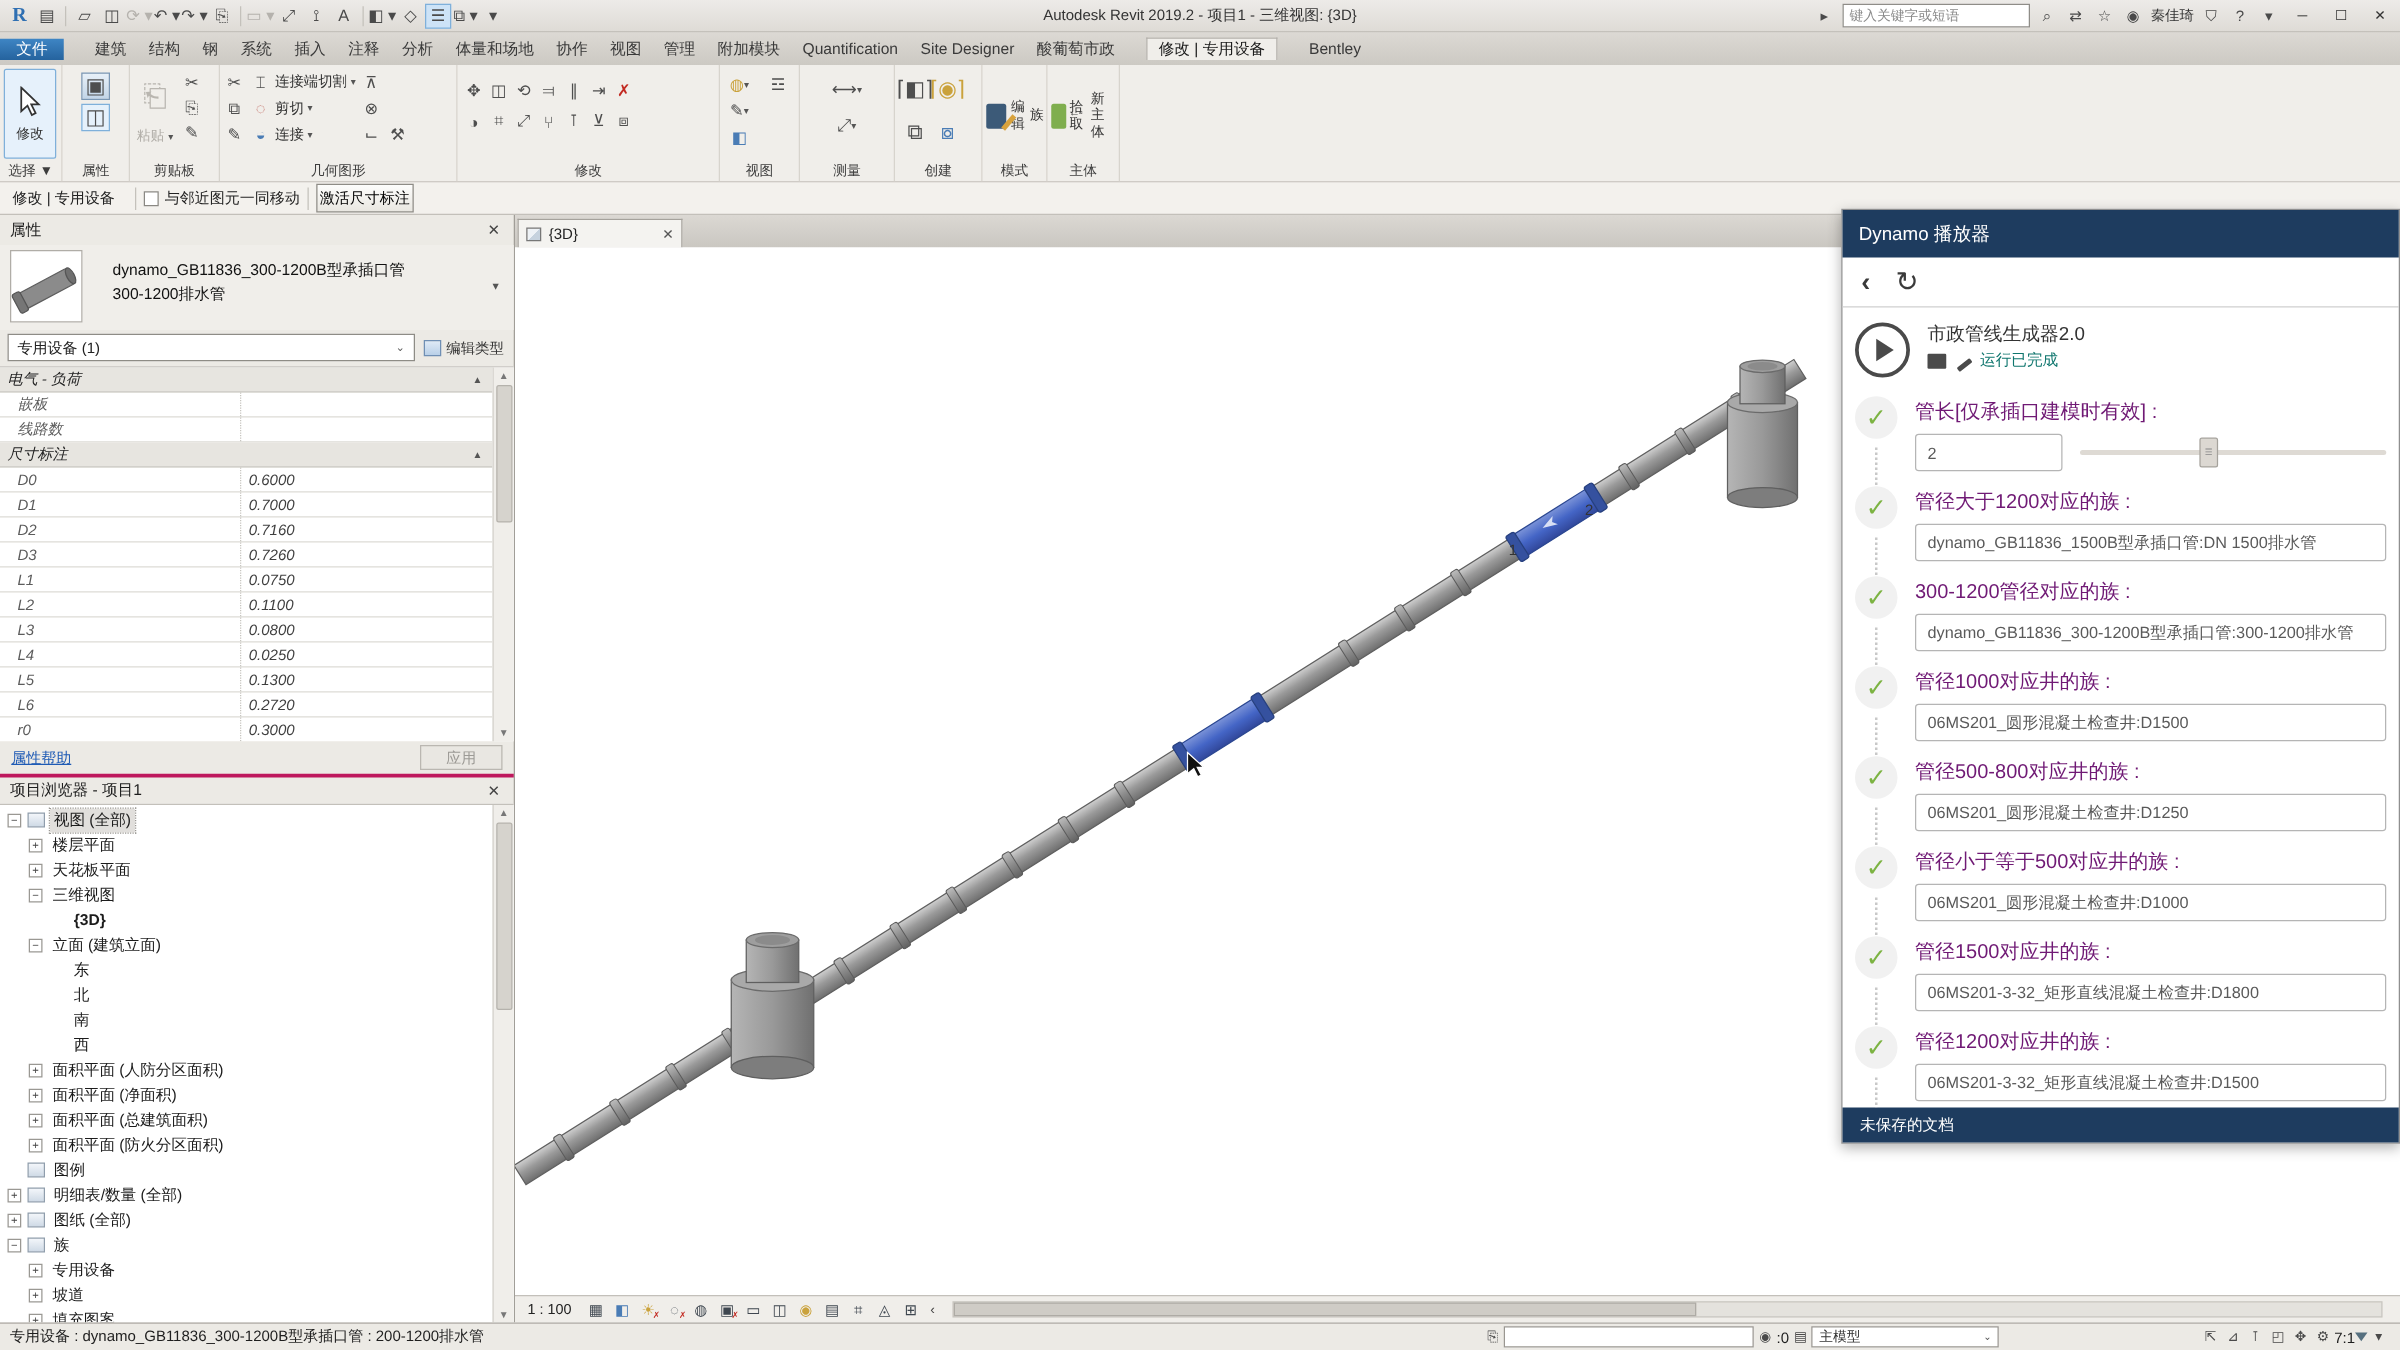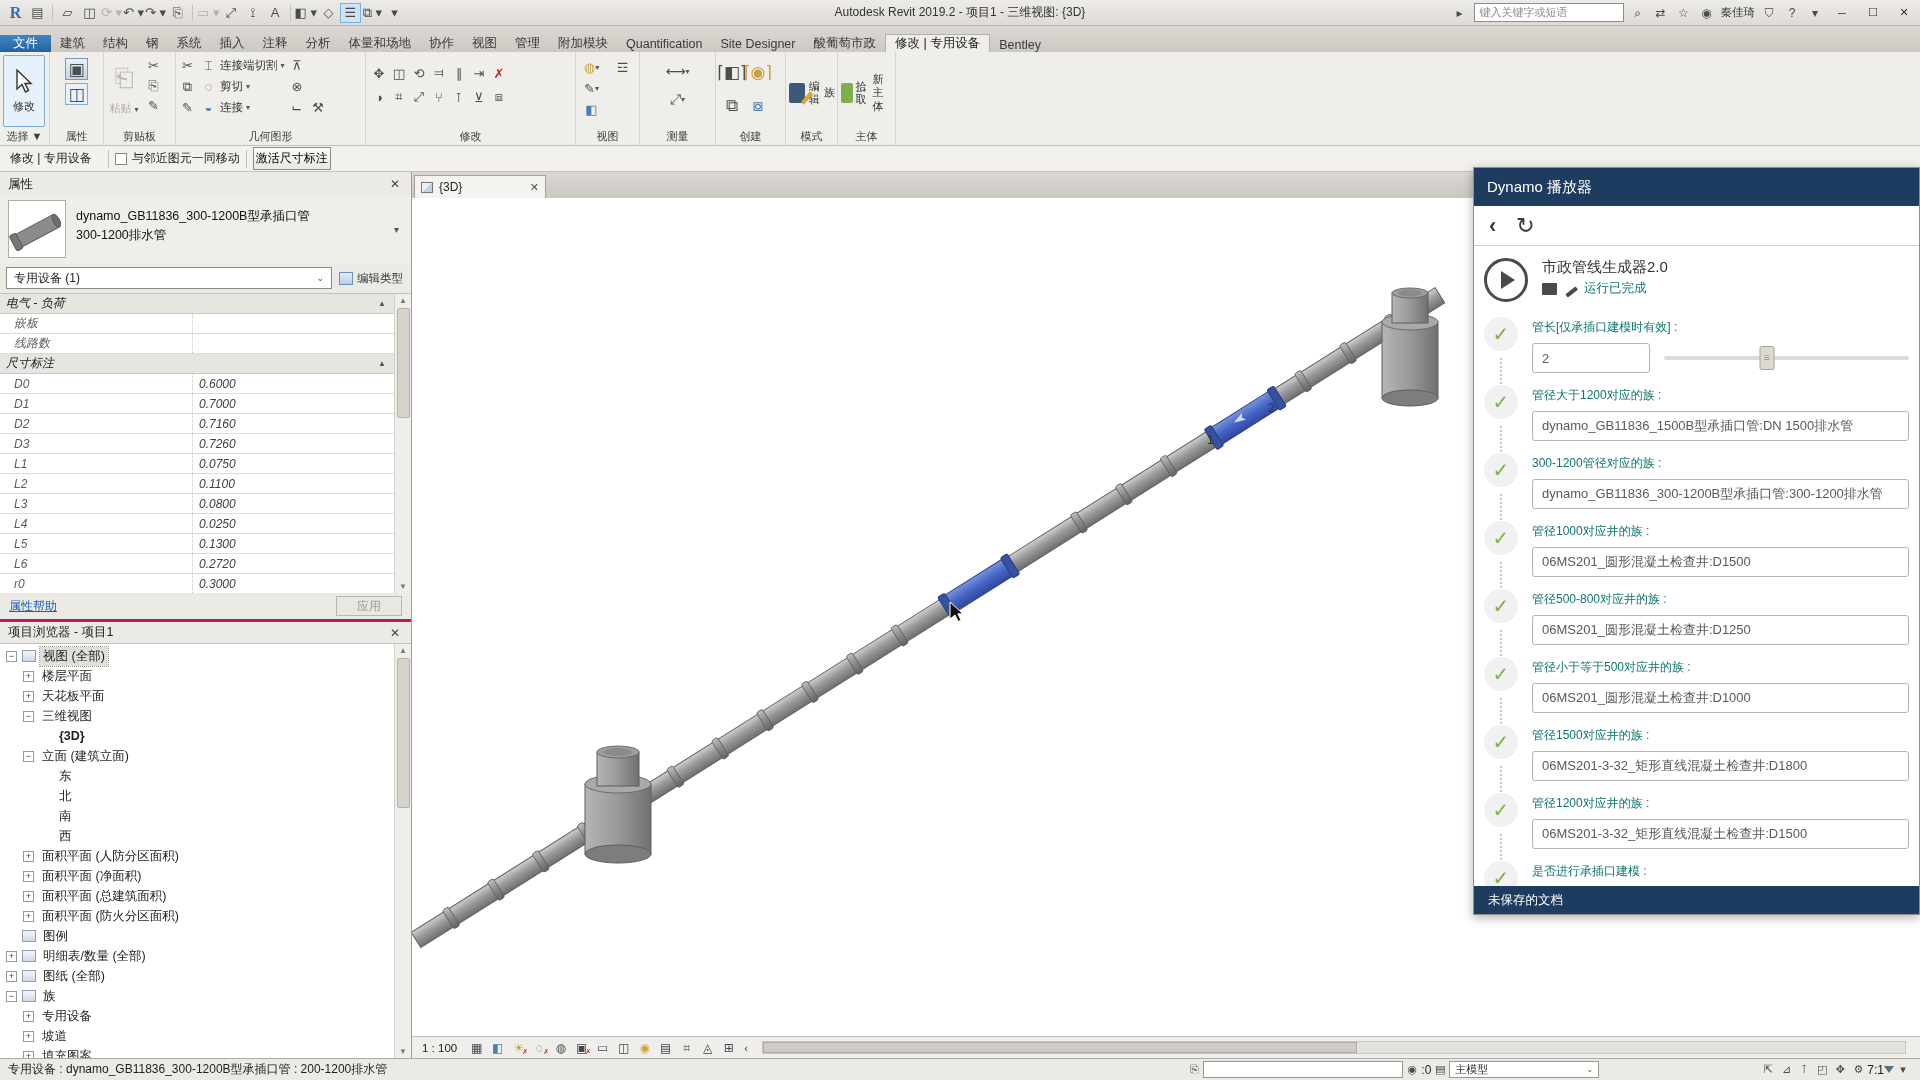--- a/index.html
+++ b/index.html
@@ -22,21 +22,21 @@
   .tb-right { margin-left:auto; display:flex; align-items:center; gap:5px; padding-right:3px; }
   .search-box { width:150px; height:19px; background:#fff; border:1px solid #8f8d88;
     font-size:11px; color:#8a8a8a; display:flex; align-items:center; padding:0 5px; }
   .tbicon { min-width:18px; height:19px; display:flex; align-items:center; justify-content:center;
     color:#4a4a4a; font-size:12px; }
   .username { font-size:11.5px; color:#333; }
   .winbtn { width:26px; height:20px; display:flex; align-items:center; justify-content:center; color:#333; font-size:11px; }
 
   
   .tabrow { position:absolute; top:26px; left:0; right:0; height:26px;
-    background:linear-gradient(#dcd9d4,#ccc9c3); display:flex; align-items:flex-end; }
+    background:linear-gradient(#dcd9d4,#ccc9c3); display:flex; align-items:center;gap:16px; }
   .tab { display:flex; align-items:center; padding:0 9px; font-size:12.5px; color:#3a3a3a; white-space:nowrap; }
   .tab.file { background:linear-gradient(#3e85c4,#25639e); color:#fff; padding:0 13px; }
   .tab.active { background:#f0eeea; color:#1a1a1a; border:1px solid #b3b0aa; border-bottom:none; }
 
   
   .ribbon { position:absolute; top:52px; left:0; right:0; height:94px; background:#f0eeea;
     border-bottom:1px solid #c3c0ba; display:flex; }
   .rpanel { position:relative; border-right:1px solid #d7d4cd; padding:3px 3px 15px 3px; flex:0 0 auto; }
   .plabel { position:absolute; bottom:1px; left:0; right:0; text-align:center; font-size:11px; color:#3d3d3d; white-space:nowrap; }
   .bigbtn { width:42px; height:72px; display:flex; flex-direction:column; align-items:center; justify-content:center; gap:4px; font-size:11px; color:#333; }
@@ -66,21 +66,21 @@
   .ob-sep { width:1px; height:18px; background:#c4c1bb; margin:0 6px; }
   .ob-check { display:flex; align-items:center; gap:5px; }
   .cbox { width:12px; height:12px; border:1px solid #8a8883; background:#fff; }
   .ob-btn { border:1px solid #8e8c86; background:linear-gradient(#fdfdfc,#e9e7e1); padding:2px 2px; font-size:12px; }
 
   
   .leftpane { position:absolute; top:172px; left:0; width:412px; bottom:22px; background:#eceae5;
     border-right:1px solid #a19e98; display:flex; flex-direction:column; }
   .pane-hdr { height:24px; display:flex; align-items:center; padding:0 8px; font-size:12.5px; color:#1d1d1d; flex:0 0 auto; }
   .pane-hdr .x { margin-left:auto; color:#444; font-size:12px; width:16px; text-align:center; }
-  .preview-row { display:flex; gap:10px; padding:4px 10px 6px 8px; flex:0 0 auto; background:#f0eeea; }
+  .preview-row { display:flex; gap:24px; padding:4px 10px 6px 8px; flex:0 0 auto; background:#f0eeea; }
   .thumb { width:58px; height:58px; background:#fff; border:1px solid #b0ada7; flex:0 0 auto; }
   .tname { font-size:12.5px; color:#111; line-height:1.55; padding-top:7px; flex:1; }
   .tname-dd { align-self:center; color:#555; font-size:10px; padding-right:2px; }
   .tsel-row { display:flex; align-items:center; gap:7px; padding:3px 6px 4px 6px; flex:0 0 auto; }
   .tsel { flex:1; height:22px; border:1px solid #8e8c86; background:#fff; font-size:12px;
     display:flex; align-items:center; padding:0 7px; color:#222; }
   .tsel .dd { margin-left:auto; font-size:9px; color:#555; }
   .edittype { display:flex; align-items:center; gap:4px; font-size:11.5px; color:#333; white-space:nowrap; padding-right:2px; }
   .et-ic { width:14px; height:13px; border:1px solid #6f8fb4; background:linear-gradient(#dfeaf6,#b9d0e8); }
   .ptable-wrap { position:relative; flex:0 0 auto; height:300px; border-top:1px solid #c3c0ba; background:#fff; }
@@ -145,21 +145,21 @@
   .mini-ic { width:15px; height:12px; background:#4a4a4a; border-radius:1px; position:relative; }
   .mini-ic.pencil { background:transparent; }
   .mini-ic.pencil::after { content:""; position:absolute; left:2px; top:7px; width:13px; height:3.5px; background:#4a4a4a; transform:rotate(-38deg); border-radius:1px; }
   .run-ok { font-size:12.5px; color:#0f766e; }
   .dyn-item { display:flex; gap:14px; padding:5px 0 7px 10px; position:relative; }
   .dyn-item::before { content:""; position:absolute; left:26px; top:46px; bottom:-4px; border-left:2px dotted #c8c8c8; }
   .dyn-item.last::before { display:none; }
   .dyn-check { width:34px; height:34px; border-radius:50%; background:#f1f1f1; flex:0 0 auto;
     display:flex; align-items:center; justify-content:center; color:#7cb342; font-size:20px; font-weight:bold; }
   .dyn-inbody { flex:1; min-width:0; }
-  .dyn-label { font-size:12px; color:#0f766e; margin:2px 0 7px 0; white-space:nowrap; }
+  .dyn-label { font-size:16px; color:#701a75; margin:2px 0 7px 0; white-space:nowrap; }
   .dyn-text { width:100%; height:30px; border:1px solid #b5b5b5; border-radius:3px; padding:0 9px;
     font-size:13px; color:#5a5a5a; font-family:inherit; background:#fff; }
   .dyn-sliderrow { display:flex; align-items:center; gap:14px; }
   .dyn-sliderrow .dyn-text { width:118px; flex:0 0 auto; }
   .slider-track { flex:1; height:4px; background:#dedad4; position:relative; border-radius:2px; }
   .slider-handle { position:absolute; left:42%; top:50%; transform:translate(-50%,-50%); width:15px; height:24px;
     background:#dcd8d2; border:1px solid #a5a29c; border-radius:2px; }
   .slider-handle::after { content:"☰"; position:absolute; inset:0; display:flex; align-items:center; justify-content:center; font-size:7px; color:#8a8a8a; }
   .dyn-footer { flex:0 0 28px; background:#1e3c5f; color:#fff; font-size:12.5px; display:flex; align-items:center; padding:0 14px; }
 

